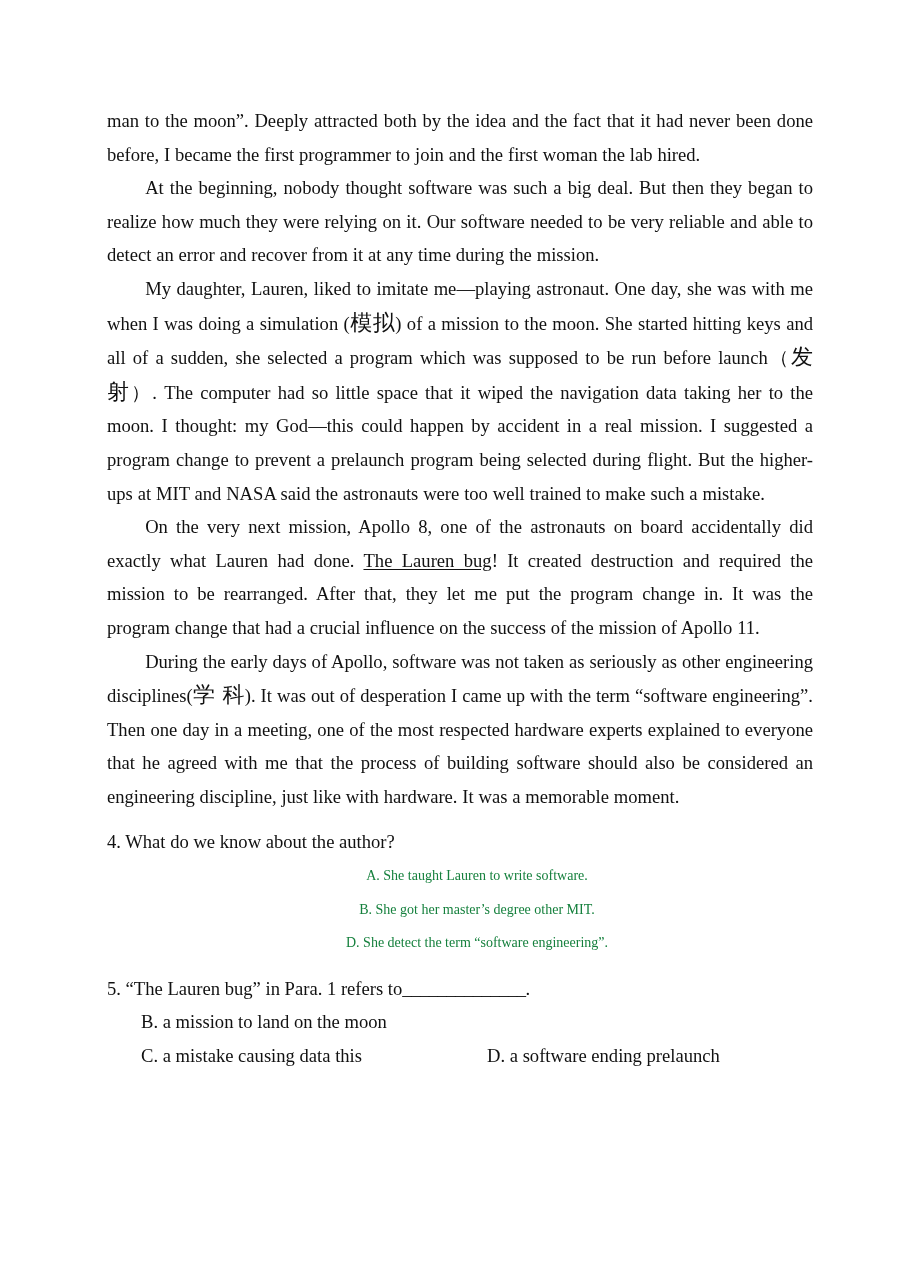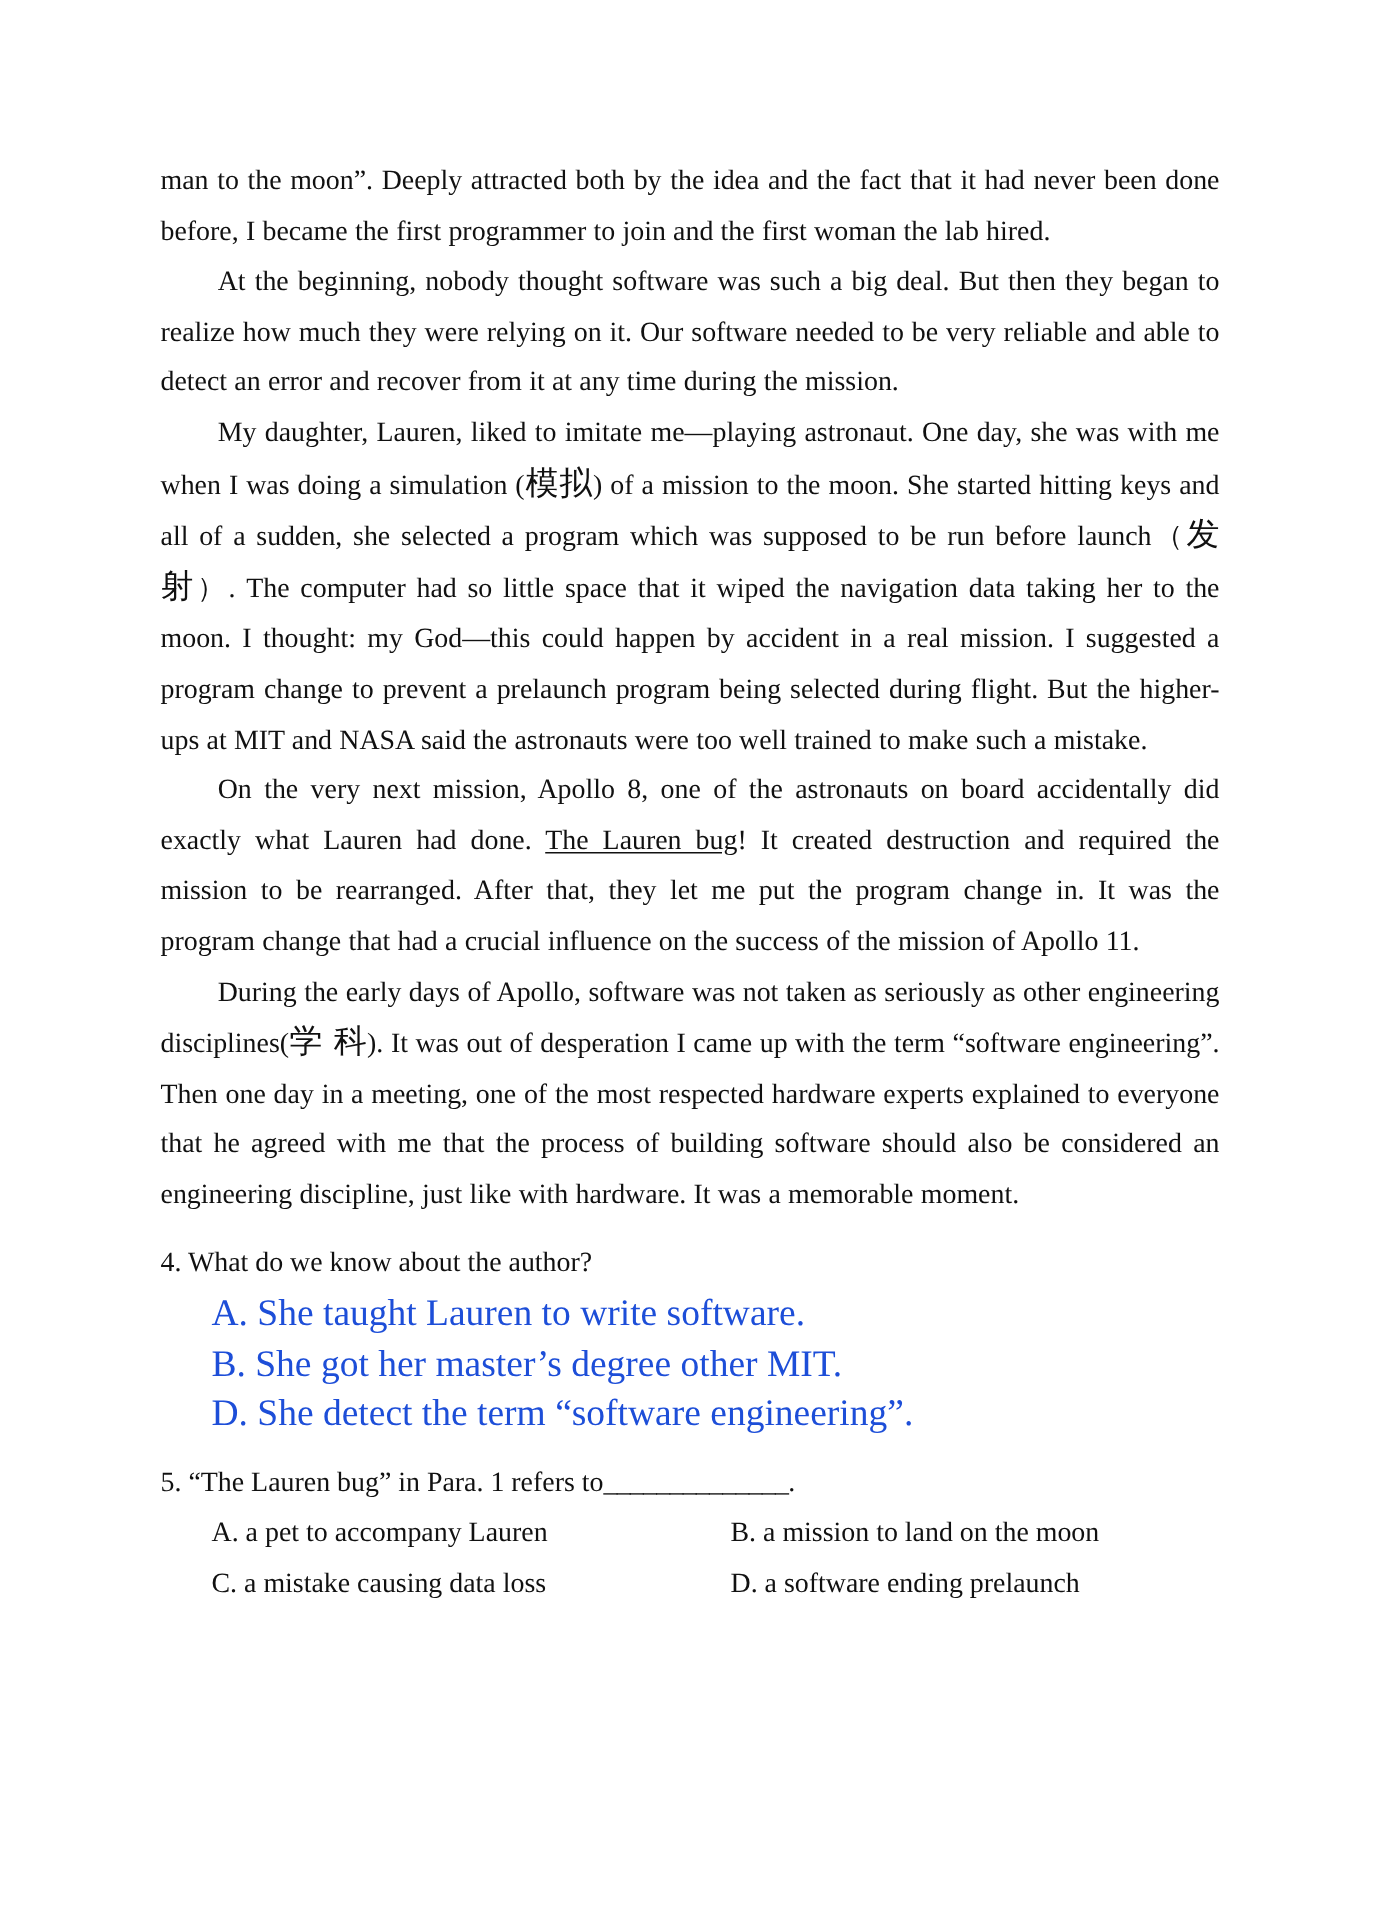--- a/index.html
+++ b/index.html
@@ -48,25 +48,25 @@
   .qstem {
     margin: 0;
     font-size: 18.6px;
     line-height: 33.6px;
     text-align: left;
     text-indent: 0;
     color: #111111;
   }
   .opt {
     margin: 0;
-    font-size: 25px;
+    font-size: 14px;
     line-height: 33.6px;
-    text-align: left;
+    text-align: center;
     padding-left: 34px;
-    color: #1d4ed8;
+    color: #15803d;
   }
   .opt-row {
     display: flex;
     font-size: 18.6px;
     line-height: 33.6px;
     padding-left: 34px;
     color: #111111;
   }
   .opt-col-a {
     width: 346px;
@@ -107,22 +107,21 @@
   <div class="qblock">
     <p class="qstem">4. What do we know about the author?</p>
     <p class="opt">A. She taught Lauren to write software.</p>
     <p class="opt">B. She got her master’s degree other MIT.</p>
     <p class="opt">D. She detect the term “software engineering”.</p>
   </div>
 
   <div class="qblock">
     <p class="qstem"><span>5. “The Lauren bug” in Para. 1 refers to</span><span class="blank">______________</span><span>.</span></p>
     <div class="opt-row">
-      <div class="opt-col-a">A. a pet to accompany Lauren</div>
       <div class="opt-col-b">B. a mission to land on the moon</div>
     </div>
     <div class="opt-row">
-      <div class="opt-col-a">C. a mistake causing data loss</div>
+      <div class="opt-col-a">C. a mistake causing data this</div>
       <div class="opt-col-b">D. a software ending prelaunch</div>
     </div>
   </div>
 
 </div>
 
 </body></html>

